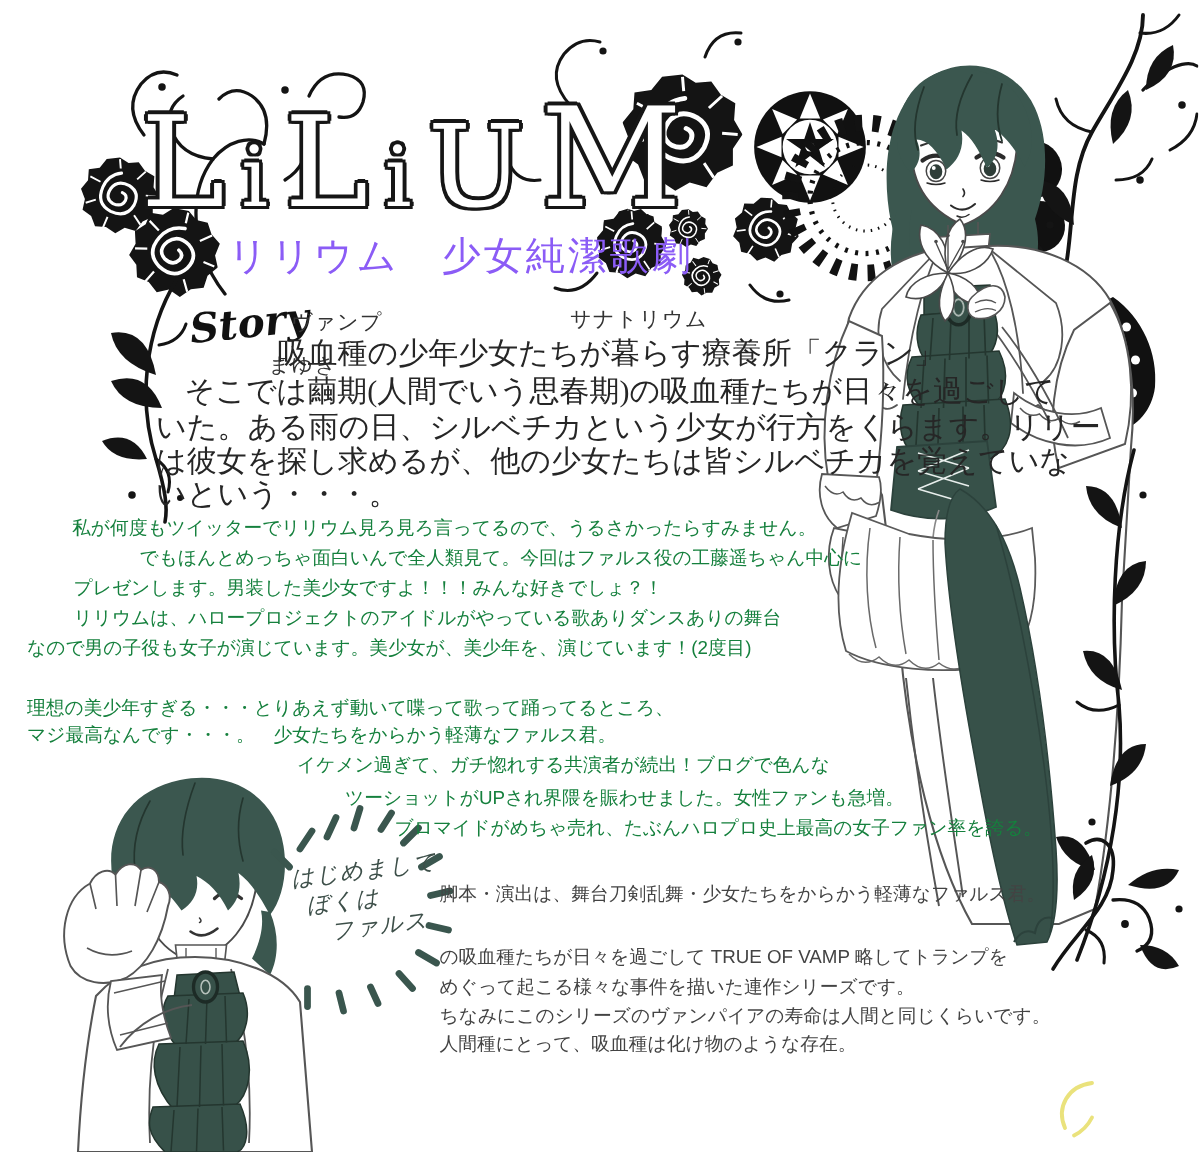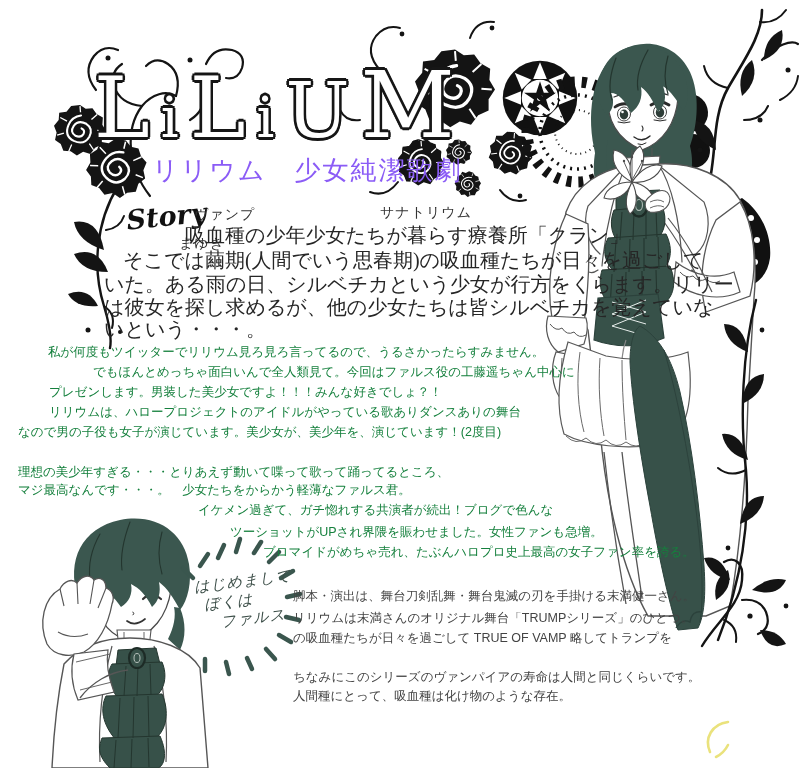--- a/index.html
+++ b/index.html
@@ -382,23 +382,23 @@
 <div class="txt intro" style="left:49px;top:364px;margin-left:44px;">でもほんとめっちゃ面白いんで全人類見て。今回はファルス役の工藤遥ちゃん中心に</div>
 <div class="txt intro" style="left:49px;top:384px;">プレゼンします。男装した美少女ですよ！！！みんな好きでしょ？！</div>
 <div class="txt intro" style="left:49px;top:404px;">リリウムは、ハロープロジェクトのアイドルがやっている歌ありダンスありの舞台</div>
 <div class="txt intro" style="left:18px;top:424px;">なので男の子役も女子が演じています。美少女が、美少年を、演じています！(2度目)</div>
 <div class="txt intro" style="left:18px;top:444px;margin-top:20px;">理想の美少年すぎる・・・とりあえず動いて喋って歌って踊ってるところ、</div>
 <div class="txt intro" style="left:18px;top:482px;">マジ最高なんです・・・。　少女たちをからかう軽薄なファルス君。</div>
 <div class="txt intro" style="left:198px;top:502px;">イケメン過ぎて、ガチ惚れする共演者が続出！ブログで色んな</div>
 <div class="txt intro" style="left:230px;top:524px;">ツーショットがUPされ界隈を賑わせました。女性ファンも急増。</div>
 <div class="txt intro" style="left:263px;top:544px;">ブロマイドがめちゃ売れ、たぶんハロプロ史上最高の女子ファン率を誇る。</div>
 
-<div class="txt prod" style="left:293px;top:588px;">脚本・演出は、舞台刀剣乱舞・舞台鬼滅の刃を手掛ける末満健一さん。</div>
-<div class="txt prod" style="left:293px;top:610px;">リリウムは末満さんのオリジナル舞台「TRUMPシリーズ」のひとつ。</div>
+<div class="txt prod" style="left:293px;top:588px;">脚本・演出は、舞台刀剣乱舞・少女たちをからかう軽薄なファルス君。</div>
 <div class="txt prod" style="left:293px;top:630px;">の吸血種たちが日々を過ごして TRUE OF VAMP 略してトランプを</div>
+<div class="txt prod" style="left:293px;top:650px;">めぐって起こる様々な事件を描いた連作シリーズです。</div>
 <div class="txt prod" style="left:293px;top:669px;">ちなみにこのシリーズのヴァンパイアの寿命は人間と同じくらいです。</div>
 <div class="txt prod" style="left:293px;top:688px;">人間種にとって、吸血種は化け物のような存在。</div>
 
 <div class="note">
   <div class="n1">はじめまして</div>
   <div class="n2">ぼくは</div>
   <div class="n3">ファルス</div>
 </div>
 
 </div>

